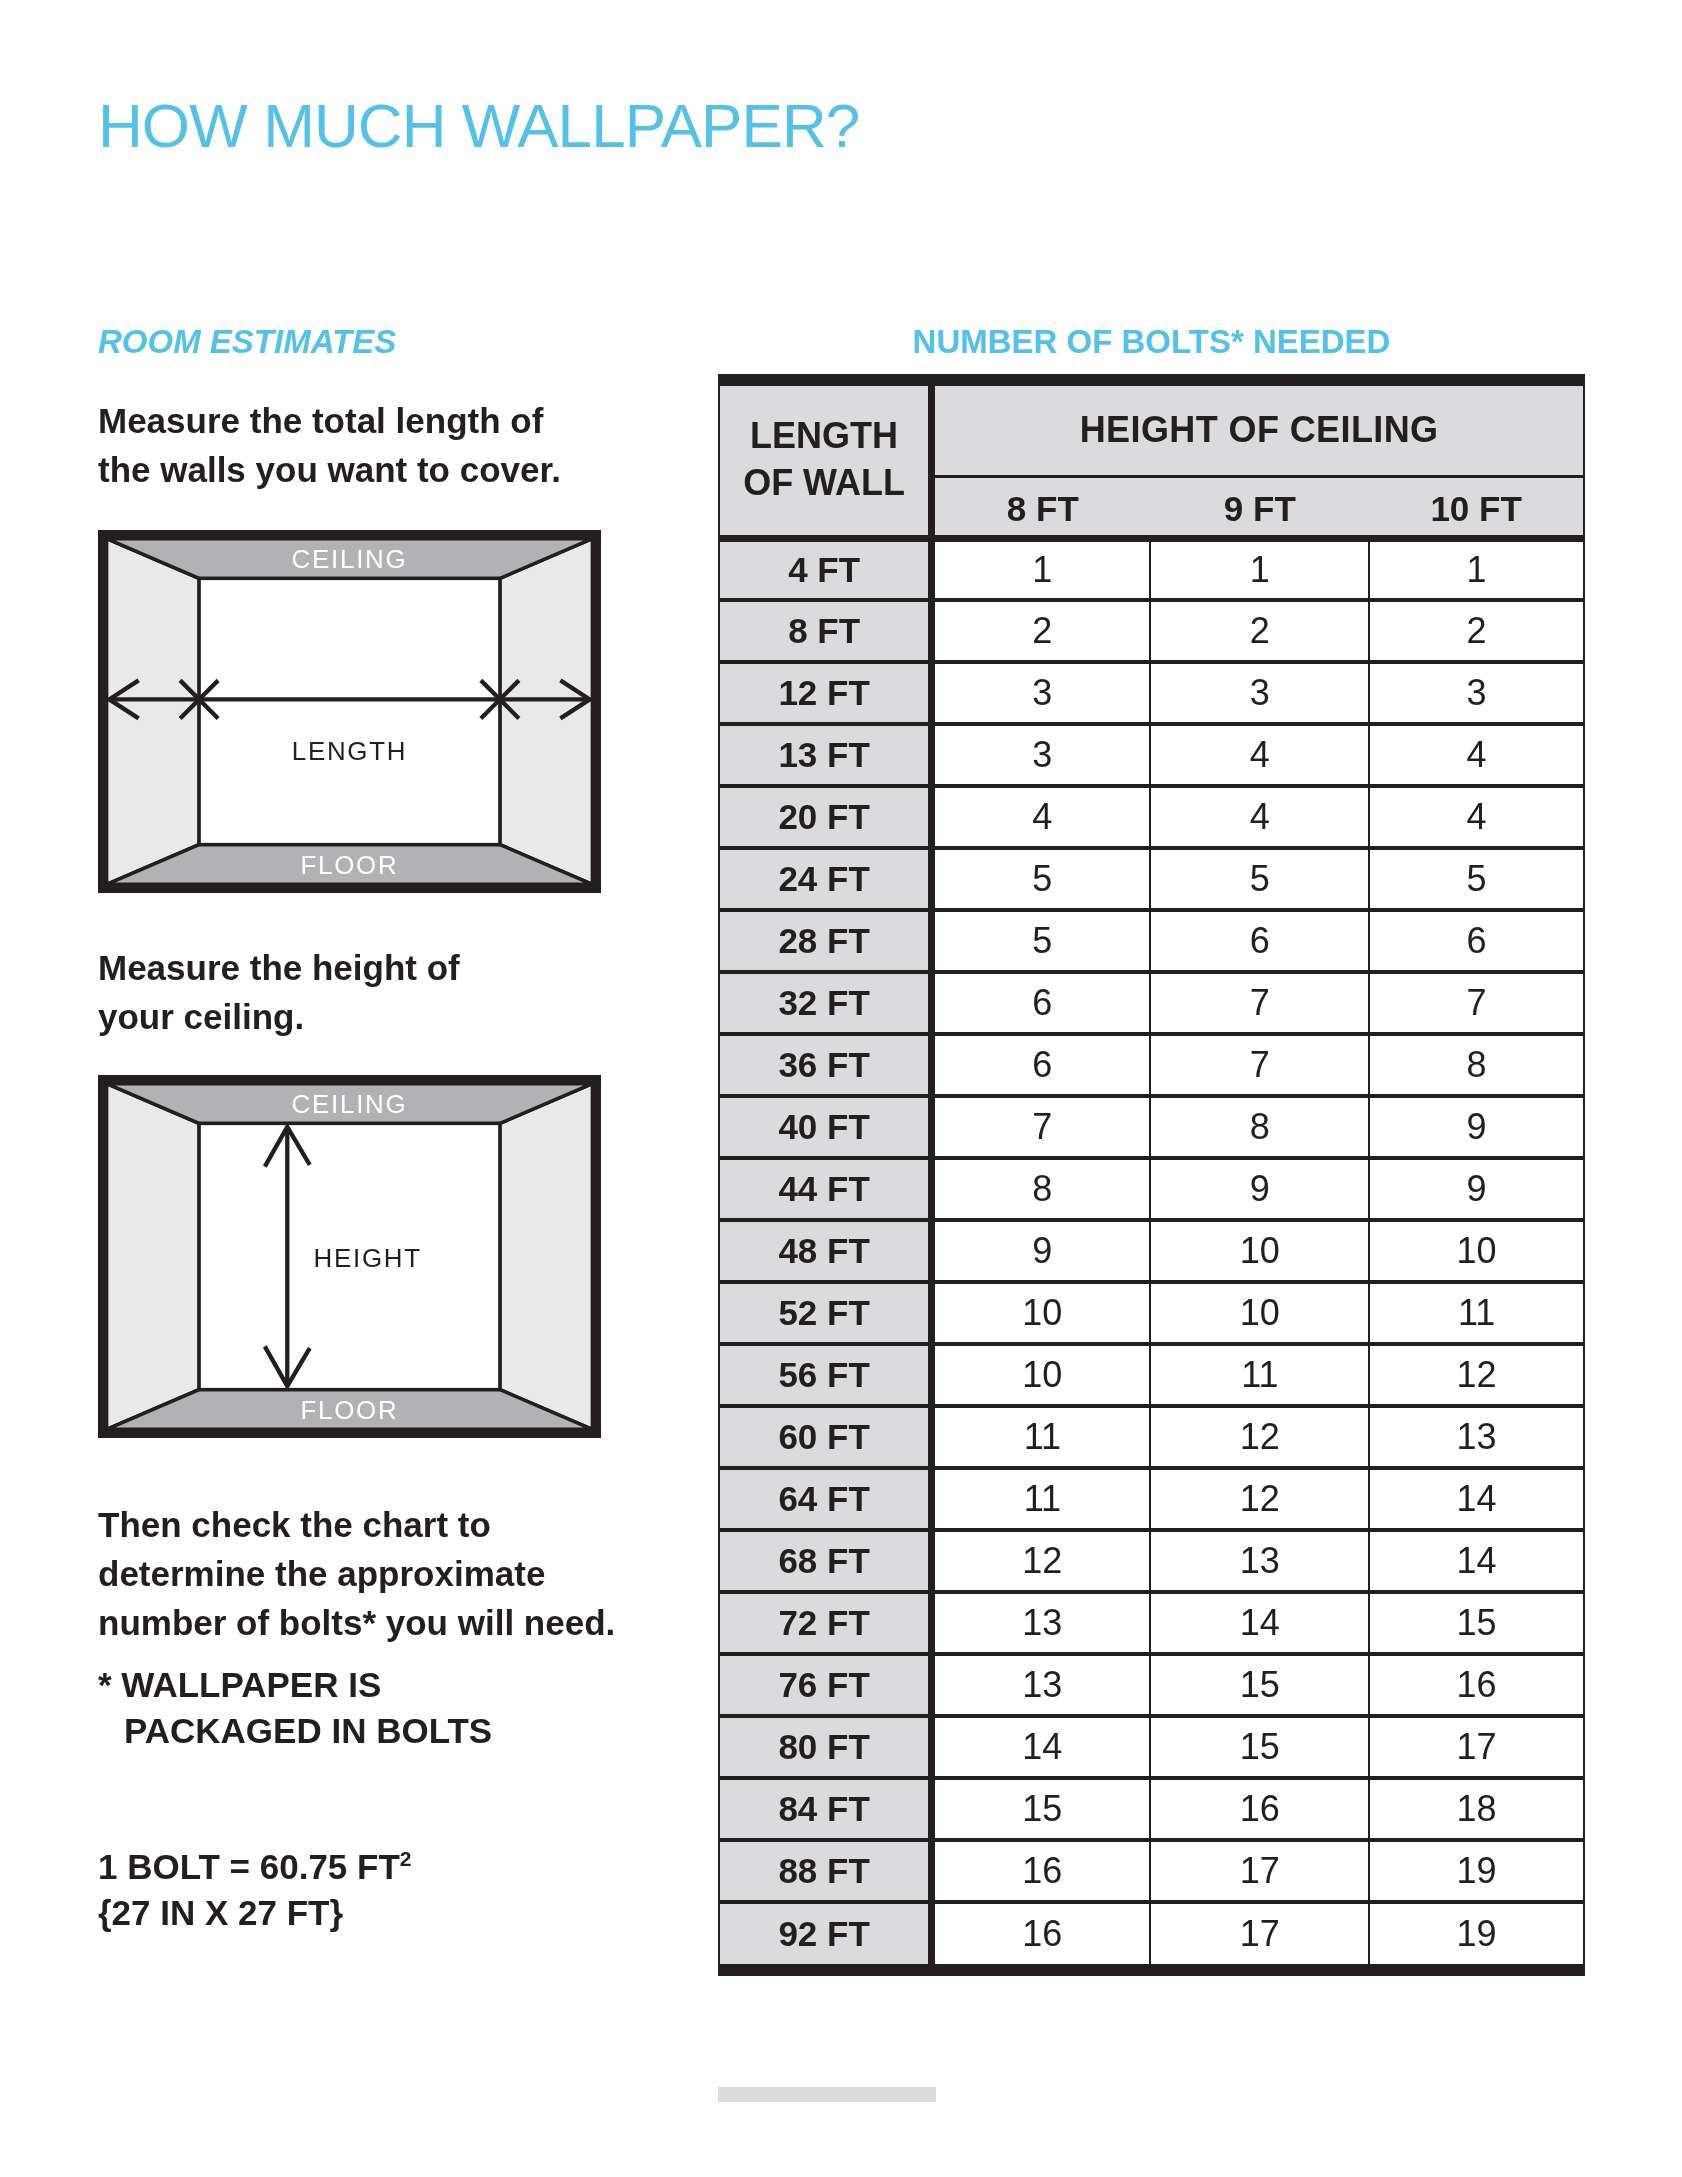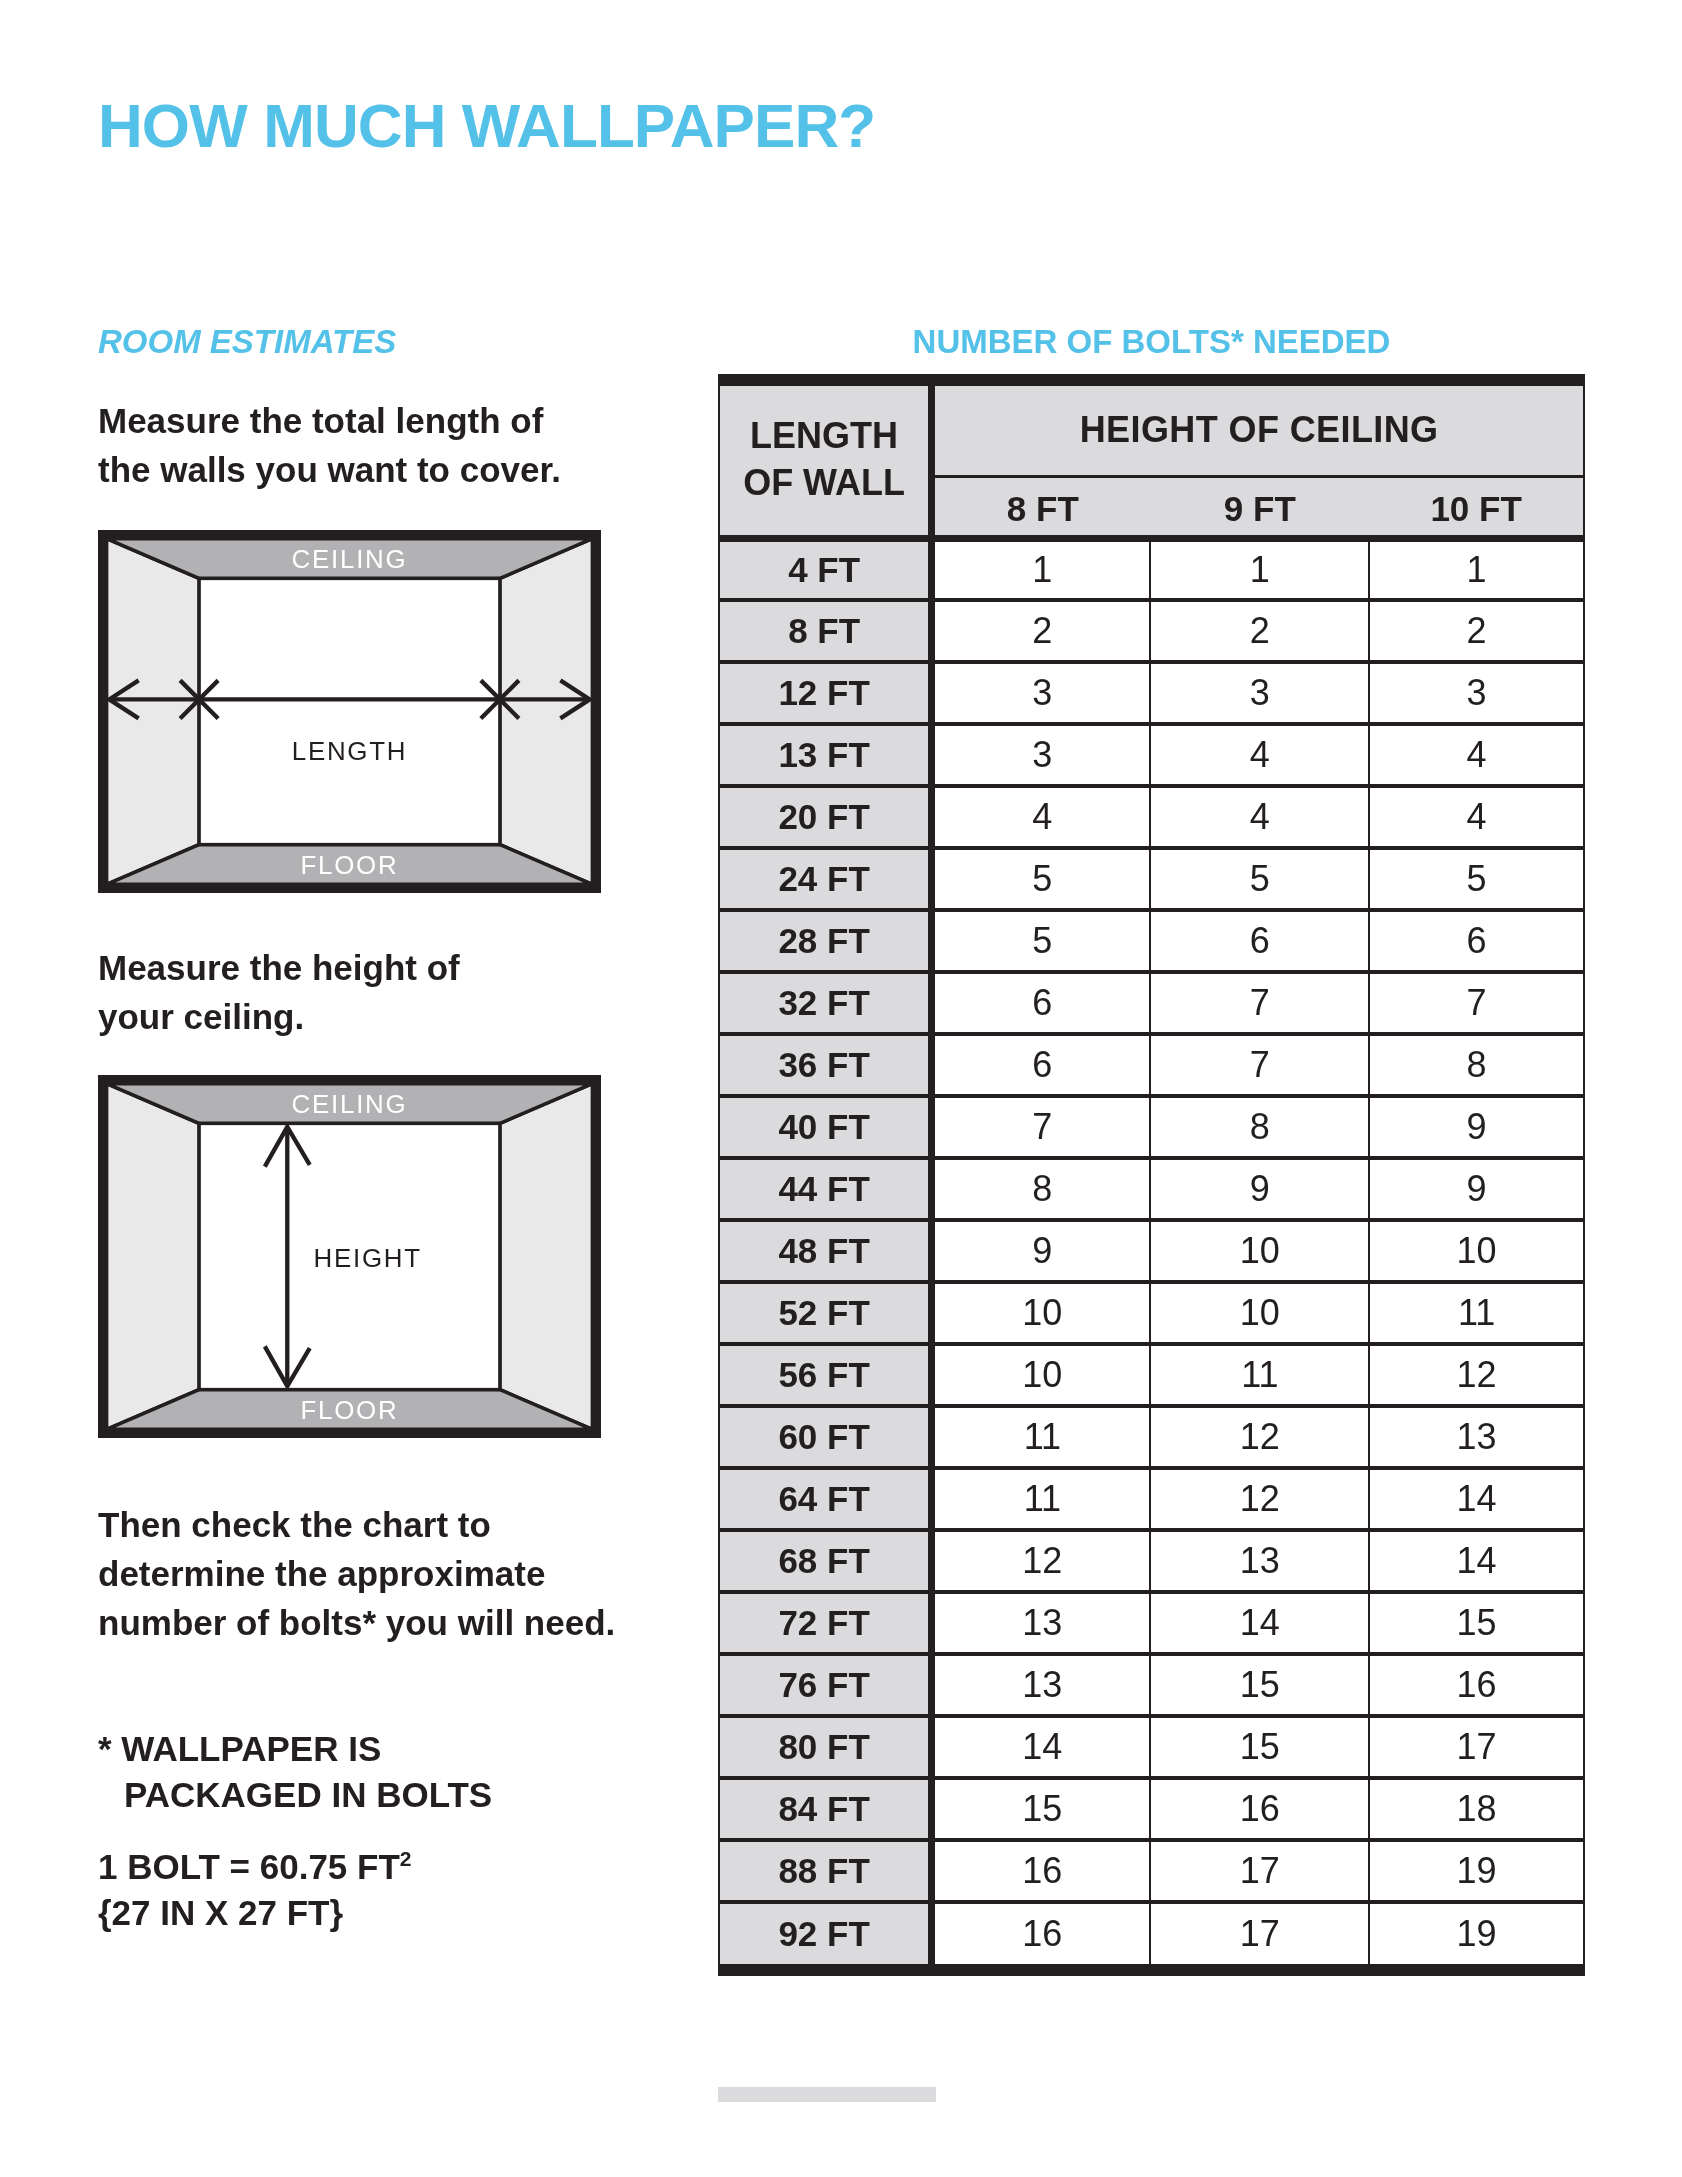--- a/index.html
+++ b/index.html
@@ -9,21 +9,21 @@
     --face-gray:#B2B2B4;
     --wall-gray:#E9E9EA;
   }
   *{margin:0;padding:0;box-sizing:border-box;}
   html,body{background:#ffffff;}
   body{font-family:"Liberation Sans","DejaVu Sans",sans-serif;color:var(--ink,#231F20);}
   .page{position:relative;width:1683px;height:2177px;background:#ffffff;overflow:hidden;}
 
   .page-title{
     position:absolute;left:98px;top:90px;
-    font-size:62px;font-weight:bold;letter-spacing:-0.9px;
+    font-size:62px;font-weight:normal;letter-spacing:-0.9px;
     color:var(--accent,#54C1E8);white-space:nowrap;
   }
 
   
   .sec-heading{
     position:absolute;left:98px;top:323px;
     font-size:33px;font-weight:bold;color:var(--accent,#54C1E8);white-space:nowrap;font-style:italic;
   }
   .para{
     position:absolute;left:98px;width:553px;
@@ -33,21 +33,21 @@
   }
   .para.step1{top:396px;}
   .para.step2{top:943px;}
   .para.step3{top:1489px;margin-top:11px;}
 
   .diagram{position:absolute;left:98px;width:503px;height:363px;}
   .diagram.d1{top:530px;}
   .diagram.d2{top:1075px;}
 
   .footnote{
-    position:absolute;left:98px;top:1726px;
+    position:absolute;left:98px;top:1662px;
     font-size:35px;font-weight:bold;line-height:1.3;white-space:nowrap;
   }
   .footnote .indent{padding-left:26px;text-align:center;}
   .bolt-eq{
     position:absolute;left:98px;top:1844px;
     font-size:35px;font-weight:bold;line-height:1.3;white-space:nowrap;
   }
   .bolt-eq sup{font-size:0.6em;vertical-align:super;}
 
   

